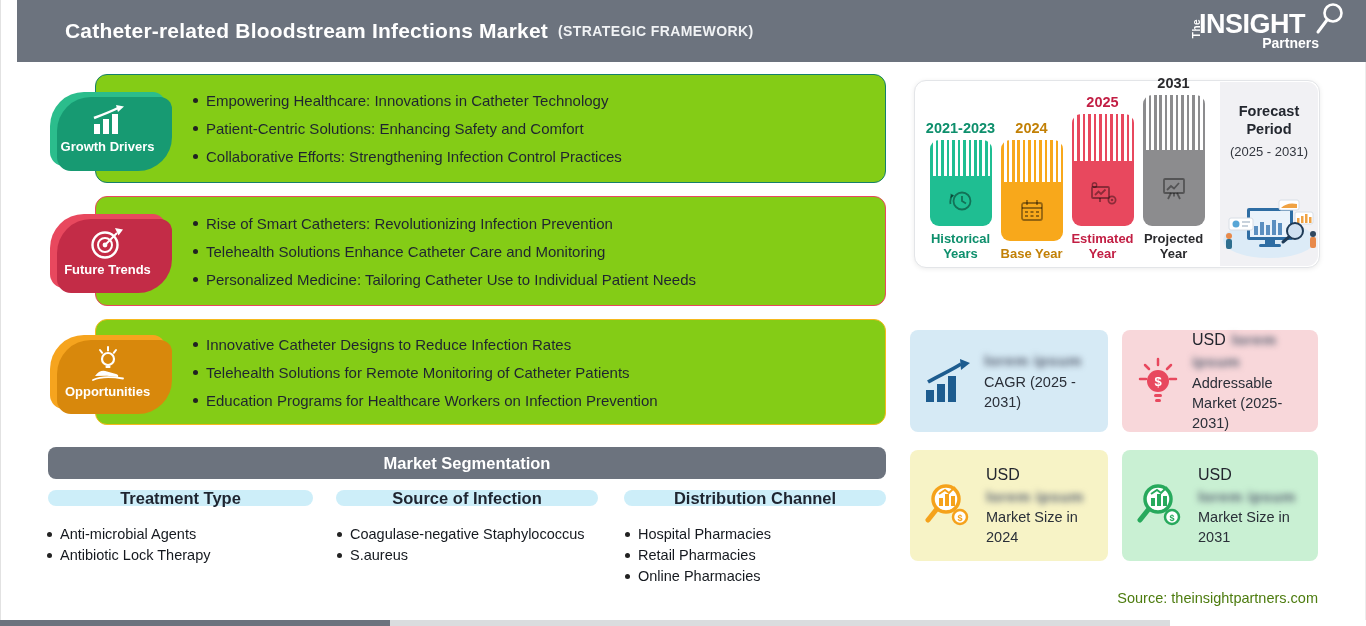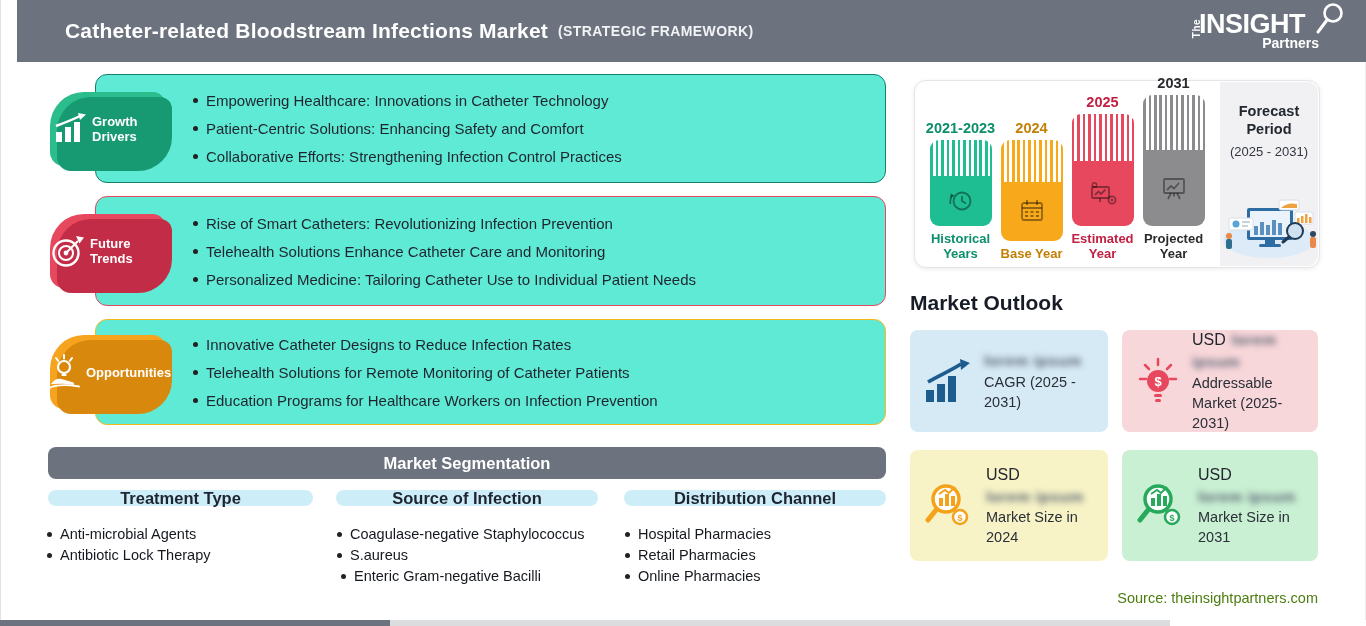--- a/index.html
+++ b/index.html
@@ -15,29 +15,29 @@
   .header-sub { color:#f1f3f5; font-size:14px; font-weight:600; margin-left:10px; letter-spacing:.4px; }
   .logo { position:relative; margin-left:auto; width:152px; height:46px; color:#fff; }
   .logo-the { position:absolute; left:-2px; top:15px; font-size:10px; font-weight:bold;
               transform:rotate(-90deg); letter-spacing:.5px; }
   .logo-insight { position:absolute; left:10px; top:1px; font-size:27px; font-weight:bold; letter-spacing:-.5px; }
   .logo-partners { position:absolute; right:22px; top:27px; font-size:14px; font-weight:bold; }
   .logo-glass { position:absolute; right:-4px; top:-6px; }
 
   
   .feature-box { position:absolute; left:95px; width:791px; border:1.6px solid var(--border);
-                 border-radius:12px; background:#5eead4; }
+                 border-radius:12px; background:#84cc16; }
   .feature-box ul { position:absolute; left:95px; right:18px; top:0; bottom:0; list-style:none;
                     display:flex; flex-direction:column; justify-content:center; gap:11px; }
   .feature-box li { position:relative; padding-left:15px; font-size:15px; color:#1f2530; line-height:17px; }
   .feature-box li::before { content:""; position:absolute; left:2px; top:6px; width:5px; height:5px;
                             border-radius:50%; background:#222; }
 
   .badge { position:absolute; left:50px; width:115px; height:74px; z-index:3;
-           display:flex; align-items:center; justify-content:center; gap:2px;
+           display:flex; flex-direction:column; align-items:center; justify-content:center; gap:2px;
            background:var(--c); border-radius:34px 12px 34px 14px; }
   .badge::before { content:""; position:absolute; inset:0; transform:translate(7px,5px);
                    background:var(--cd); border-radius:34px 12px 34px 14px; z-index:-1; }
   .badge-label { color:#fff; font-size:13px; font-weight:bold; }
   .badge-icon { line-height:0; }
 
   
   .seg-bar { position:absolute; left:48px; top:447px; width:838px; height:32px; border-radius:8px;
              display:flex; align-items:center; justify-content:center;
              color:#fff; font-size:16.5px; font-weight:bold; }
@@ -174,21 +174,20 @@
   <div class="seg-pill" style="left: 336px; width: 262px; background: rgb(205, 238, 249);">Source of Infection</div>
   <div class="seg-pill" style="left: 624px; width: 262px; background: rgb(205, 238, 249);">Distribution Channel</div>
 
   <ul class="seg-list" style="left:46px;">
     <li>Anti-microbial Agents</li>
     <li>Antibiotic Lock Therapy</li>
   </ul>
   <ul class="seg-list" style="left:336px;">
     <li>Coagulase-negative Staphylococcus</li>
     <li>S.aureus</li>
-    <li style="margin-left:4px;">Enteric Gram-negative Bacilli</li>
   </ul>
   <ul class="seg-list" style="left:624px;">
     <li>Hospital Pharmacies</li>
     <li>Retail Pharmacies</li>
     <li>Online Pharmacies</li>
   </ul>
 
   <div class="tl-card">
     <div class="tl-bars">
 
@@ -311,21 +310,20 @@
           <line x1="72" y1="39" x2="66" y2="44" stroke="#1e3a56" stroke-width="3" stroke-linecap="round"></line>
           <circle cx="12" cy="38" r="3" fill="#e8894a"></circle>
           <rect x="9" y="41" width="6" height="10" rx="2" fill="#2f6e8e"></rect>
           <circle cx="96" cy="36" r="3" fill="#30475e"></circle>
           <rect x="93" y="39" width="6" height="11" rx="2" fill="#e8894a"></rect>
         </svg>
       </span>
     </div>
   </div>
 
-  <div class="ol-title">Market Outlook</div>
 
   <div class="ol-card" style="left: 910px; top: 330px; width: 198px; height: 102px; background: rgb(214, 234, 245);">
     <span class="ol-icon">
       <svg width="48" height="46" viewBox="0 0 48 46">
         <rect x="2" y="32" width="8" height="12" fill="#1d5c8f"></rect>
         <rect x="13" y="26" width="8" height="18" fill="#1d5c8f"></rect>
         <rect x="24" y="18" width="8" height="26" fill="#1d5c8f"></rect>
         <path d="M4 24 C 14 18, 26 13, 37 6" stroke="#1d5c8f" stroke-width="3.6" fill="none"></path>
         <polygon points="36,1 46,5 37,12" fill="#1d5c8f"></polygon>
       </svg>

